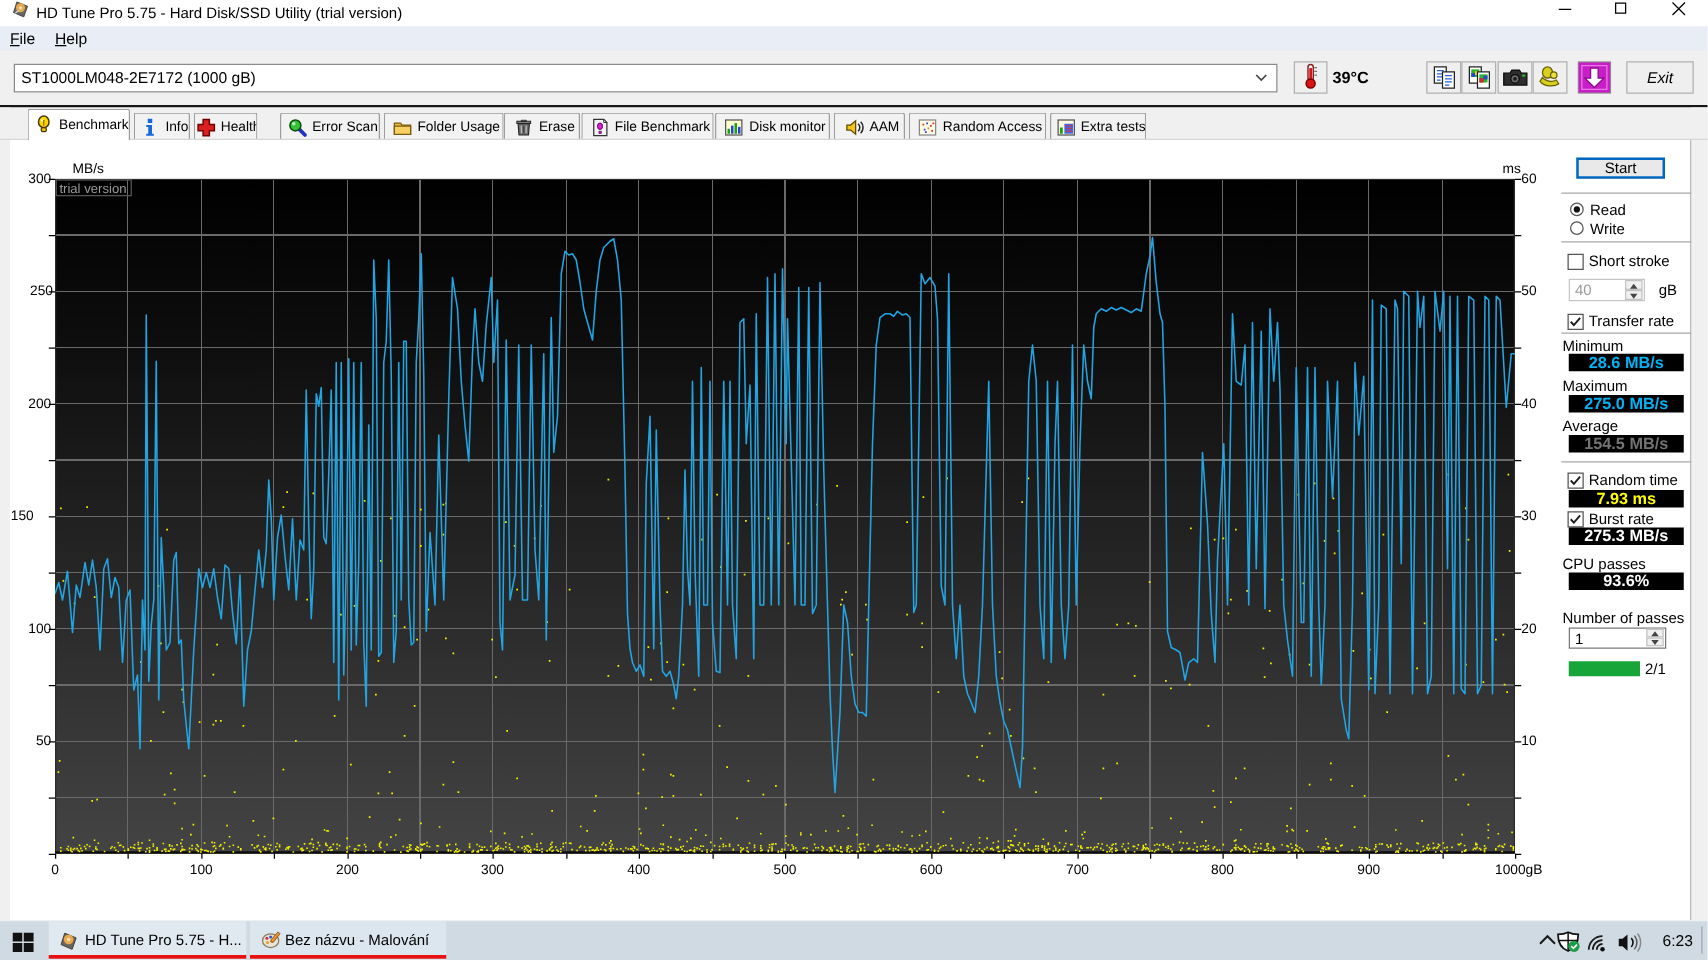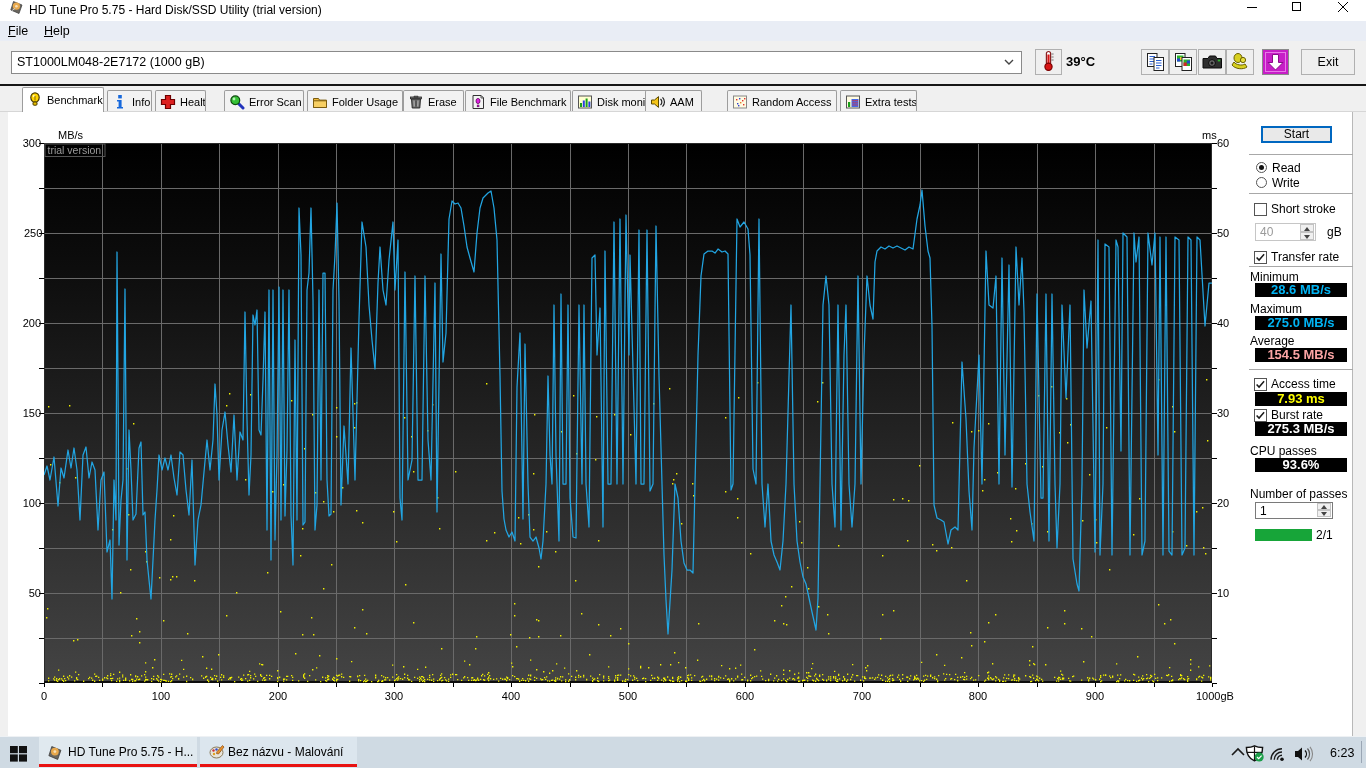--- a/index.html
+++ b/index.html
@@ -2,24 +2,24 @@
 <html><head><meta charset="utf-8"><style>
 * { margin:0; padding:0; box-sizing:border-box; }
 html,body { width:1366px; height:768px; overflow:hidden; background:#fff;
   font-family:"Liberation Sans",sans-serif; color:#000; }
 .abs { position:absolute; }
 .lab { font-size:11px; }
 .t12 { font-size:12px; }
 .tab { position:absolute; top:90px; height:22px; background:#f2f2f2;
   border:1px solid #9d9d9d; border-bottom:none; border-radius:2px 2px 0 0;
   display:flex; align-items:center; padding-left:4px; gap:4px; font-size:11px;
-  white-space:nowrap; overflow:hidden; z-index:2; }
+  white-space:nowrap; overflow:hidden; z-index:2;justify-content:center; }
 .tab.active { top:87px; height:25px; background:#fff; z-index:4; }
 .tab svg { flex:0 0 auto; }
-.tbtn { border:1px solid #b0b0b0; background:#efefef; }
+.tbtn { border:1px solid #b0b0b0; background:#efefef;font-style:italic; }
 .cb { width:13px; height:13px; background:#fff; border:1px solid #555; }
 .rd { width:11px; height:11px; background:#fff; border:1px solid #555; border-radius:50%; }
 .mbox { left:1255px; width:92px; height:14px; background:#000; font-size:13px; font-weight:bold;
   text-align:center; line-height:14px; }
 </style></head><body>
 
 <svg class="abs" style="left:10px;top:1px" width="13" height="13" viewBox="0 0 13 13">
     <path d="M3.5 0.5L12 4l-3 8.5L0.8 9z" fill="#6a665e" stroke="#3a3a3a" stroke-width="0.7"></path>
     <circle cx="6.4" cy="5.2" r="3.6" fill="#e8a84c"></circle>
     <circle cx="6.4" cy="5.2" r="1.3" fill="#f6e0b8"></circle>
@@ -156,21 +156,21 @@
 <div class="tab" style="left:572px;width:92px">
     <svg width="16" height="16" viewBox="0 0 16 16">
       <rect x="1.5" y="2" width="13" height="12" fill="#ffffcf" stroke="#555" stroke-width="1"></rect>
       <rect x="3" y="9" width="2" height="4" fill="#18a018"></rect>
       <rect x="5.8" y="6.5" width="2" height="6.5" fill="#2a3fe0"></rect>
       <rect x="8.6" y="4.5" width="2" height="8.5" fill="#18a018"></rect>
       <rect x="11.4" y="7.5" width="2" height="5.5" fill="#2a3fe0"></rect>
     </svg>
     <span>Disk monitor</span>
   </div>
-<div class="tab" style="left:645px;width:57px">
+<div class="tab" style="left:667px;width:57px">
     <svg width="16" height="16" viewBox="0 0 16 16">
       <path d="M1.5 6h3l4-3.4v10.8L4.5 10h-3z" fill="#f4c418" stroke="#5c4a00" stroke-width="1"></path>
       <path d="M10.5 5a4 4 0 0 1 0 6" fill="none" stroke="#222" stroke-width="1.2"></path>
       <path d="M12.5 3.4a6.4 6.4 0 0 1 0 9.2" fill="none" stroke="#222" stroke-width="1.2"></path>
     </svg>
     <span>AAM</span>
   </div>
 <div class="tab" style="left:727px;width:110px">
     <svg width="16" height="16" viewBox="0 0 16 16">
       <rect x="1.5" y="2" width="13" height="12" fill="#fffbe2" stroke="#888" stroke-width="1"></rect>
@@ -295,21 +295,21 @@
 <div class="abs" style="left:862px;top:683px;width:1px;height:4px;background:#000"></div>
 <div class="abs" style="left:920px;top:683px;width:1px;height:4px;background:#000"></div>
 <div class="abs" style="left:978px;top:683px;width:1px;height:4px;background:#000"></div>
 <div class="abs" style="left:1037px;top:683px;width:1px;height:4px;background:#000"></div>
 <div class="abs" style="left:1095px;top:683px;width:1px;height:4px;background:#000"></div>
 <div class="abs" style="left:1154px;top:683px;width:1px;height:4px;background:#000"></div>
 <div class="abs" style="left:1212px;top:683px;width:1px;height:4px;background:#000"></div>
 <div class="abs lab" style="left:8px;top:137px;width:33px;text-align:right">300</div>
 <div class="abs lab" style="left:24px;top:227px;width:20px;text-align:left">250</div>
 <div class="abs lab" style="left:8px;top:317px;width:33px;text-align:right">200</div>
-<div class="abs lab" style="left:8px;top:407px;width:33px;text-align:right">150</div>
+<div class="abs lab" style="left:8px;top:407px;width:19px;text-align:right">150</div>
 <div class="abs lab" style="left:8px;top:497px;width:33px;text-align:right">100</div>
 <div class="abs lab" style="left:8px;top:587px;width:33px;text-align:right">50</div>
 <div class="abs lab" style="left:1217px;top:137px;width:26px">60</div>
 <div class="abs lab" style="left:1217px;top:227px;width:26px">50</div>
 <div class="abs lab" style="left:1217px;top:317px;width:26px">40</div>
 <div class="abs lab" style="left:1217px;top:407px;width:26px">30</div>
 <div class="abs lab" style="left:1217px;top:497px;width:26px">20</div>
 <div class="abs lab" style="left:1217px;top:587px;width:26px">10</div>
 <div class="abs lab" style="left:24px;top:690px;width:40px;text-align:center">0</div>
 <div class="abs lab" style="left:141px;top:690px;width:40px;text-align:center">100</div>
@@ -350,27 +350,27 @@
     <svg width="13" height="13" viewBox="0 0 13 13" style="position:absolute;left:-1px;top:-1px">
       <path d="M2.6 6.4l2.5 2.7 5-5.8" fill="none" stroke="#1a1a1a" stroke-width="1.5"></path>
     </svg>
   </div>
 <div class="abs t12" style="left:1271px;top:250px">Transfer rate</div>
 <div class="abs t12" style="left:1250px;top:270px">Minimum</div>
 <div class="abs mbox" style="top:283px;color:#00b4f4">28.6 MB/s</div>
 <div class="abs t12" style="left:1250px;top:302px">Maximum</div>
 <div class="abs mbox" style="top:316px;color:#00b4f4">275.0 MB/s</div>
 <div class="abs t12" style="left:1250px;top:334px">Average</div>
-<div class="abs mbox" style="top:348px;color:#fca5a5">154.5 MB/s</div>
+<div class="abs mbox" style="top:348px;color:#737373">154.5 MB/s</div>
 <div class="abs cb" style="left:1254px;top:378px">
     <svg width="13" height="13" viewBox="0 0 13 13" style="position:absolute;left:-1px;top:-1px">
       <path d="M2.6 6.4l2.5 2.7 5-5.8" fill="none" stroke="#1a1a1a" stroke-width="1.5"></path>
     </svg>
   </div>
-<div class="abs t12" style="left:1271px;top:377px">Access time</div>
+<div class="abs t12" style="left:1271px;top:377px">Random time</div>
 <div class="abs mbox" style="top:392px;color:#ffff00">7.93 ms</div>
 <div class="abs cb" style="left:1254px;top:409px">
     <svg width="13" height="13" viewBox="0 0 13 13" style="position:absolute;left:-1px;top:-1px">
       <path d="M2.6 6.4l2.5 2.7 5-5.8" fill="none" stroke="#1a1a1a" stroke-width="1.5"></path>
     </svg>
   </div>
 <div class="abs t12" style="left:1271px;top:408px">Burst rate</div>
 <div class="abs mbox" style="top:422px;color:#fff">275.3 MB/s</div>
 <div class="abs t12" style="left:1250px;top:444px">CPU passes</div>
 <div class="abs mbox" style="top:458px;color:#fff">93.6%</div>

